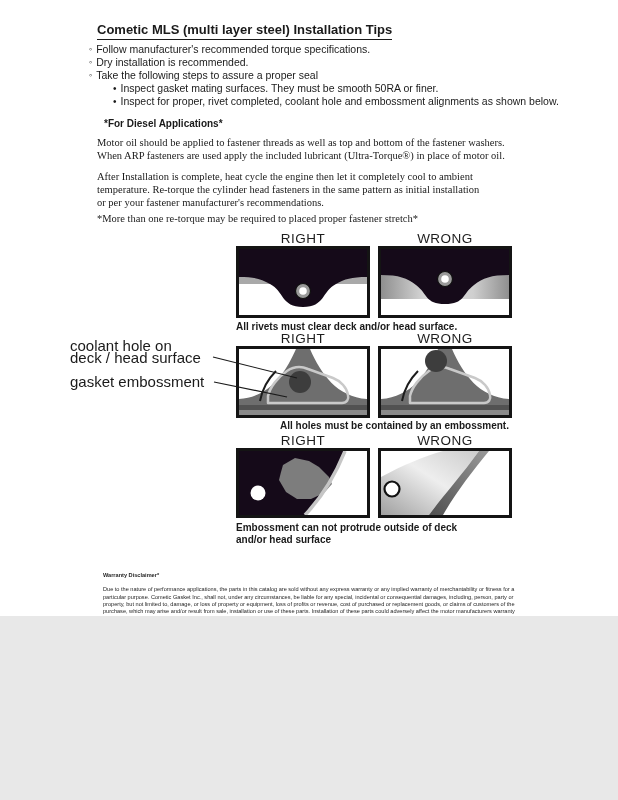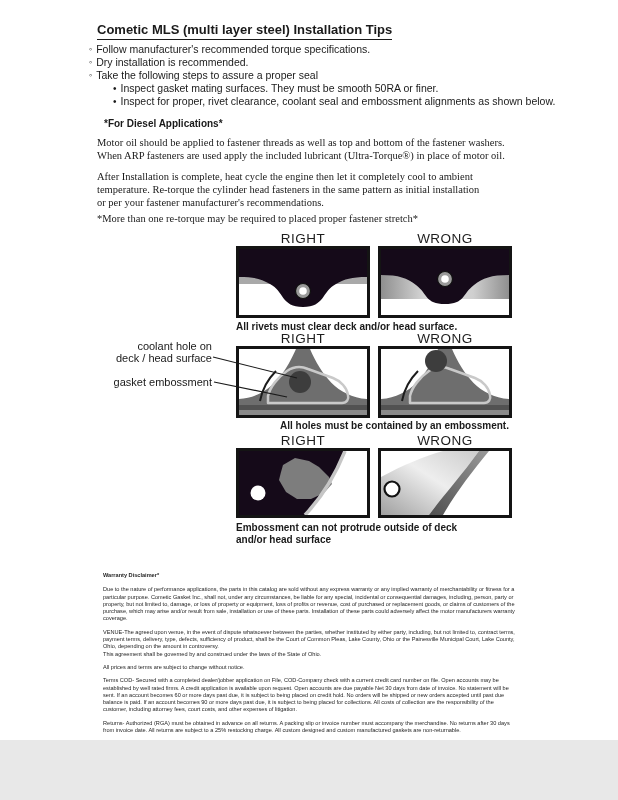--- a/index.html
+++ b/index.html
@@ -1,18 +1,18 @@
 <!DOCTYPE html>
 <html><head>
 <meta charset="utf-8">
 <style>
   html,body{margin:0;padding:0;background:#e8e8e8;}
   .page{
     position:relative;
-    width:618px;height:740px;
+    width:618px;height:616px;
     background:#ffffff;
     font-family:"Liberation Sans", sans-serif;
     color:#1a1a1a;
     overflow:hidden;
     margin:0 auto;
   }
   .abs{position:absolute;}
   .title{
     left:97px;top:22px;
     font-size:13px;font-weight:bold;
@@ -48,22 +48,22 @@
     border:3px solid #141414;
     background:#fff;
     display:block;
   }
   .caption{
     left:236px;
     font-size:10px;font-weight:bold;
     white-space:pre-line;line-height:12px;
   }
   .callout{
-    width:142px;text-align:right;
-    font-size:11px;line-height:12px;
+    width:142px;
+    font-size:15px;line-height:12px;
     white-space:pre-line;
   }
   .leader-svg{pointer-events:none;}
   .disclaimer{
     left:103px;top:572px;width:414px;
     font-size:5.6px;line-height:7.3px;
     color:#262626;
   }
   .disclaimer .dh{font-weight:bold;margin-bottom:7px;}
   .disclaimer p{margin:0 0 6px 0;white-space:pre-line;}
@@ -111,21 +111,21 @@
   <div class="abs bullet-line b3">
     <span class="marker">◦</span>
     <span>Take the following steps to assure a proper seal</span>
   </div>
   <div class="abs bullet-line sub sb1">
     <span class="marker">•</span>
     <span>Inspect gasket mating surfaces.  They must be smooth 50RA or finer.</span>
   </div>
   <div class="abs bullet-line sub sb2">
     <span class="marker">•</span>
-    <span>Inspect for proper, rivet clearance, coolant seal and embossment alignments as shown below.</span>
+    <span>Inspect for proper, rivet completed, coolant hole and embossment alignments as shown below.</span>
   </div>
 
   <div class="abs diesel-heading">*For Diesel Applications*</div>
   <div class="abs body-para p1">Motor oil should be applied to fastener threads as well as top and bottom of the fastener washers.
 When ARP fasteners are used apply the included lubricant (Ultra-Torque®) in place of motor oil.</div>
   <div class="abs body-para p2">After Installation is complete, heat cycle the engine then let it completely cool to ambient
 temperature. Re-torque the cylinder head fasteners in the same pattern as initial installation
 or per your fastener manufacturer's recommendations.</div>
   <div class="abs body-para note">*More than one re-torque may be required to placed proper fastener stretch*</div>
 

